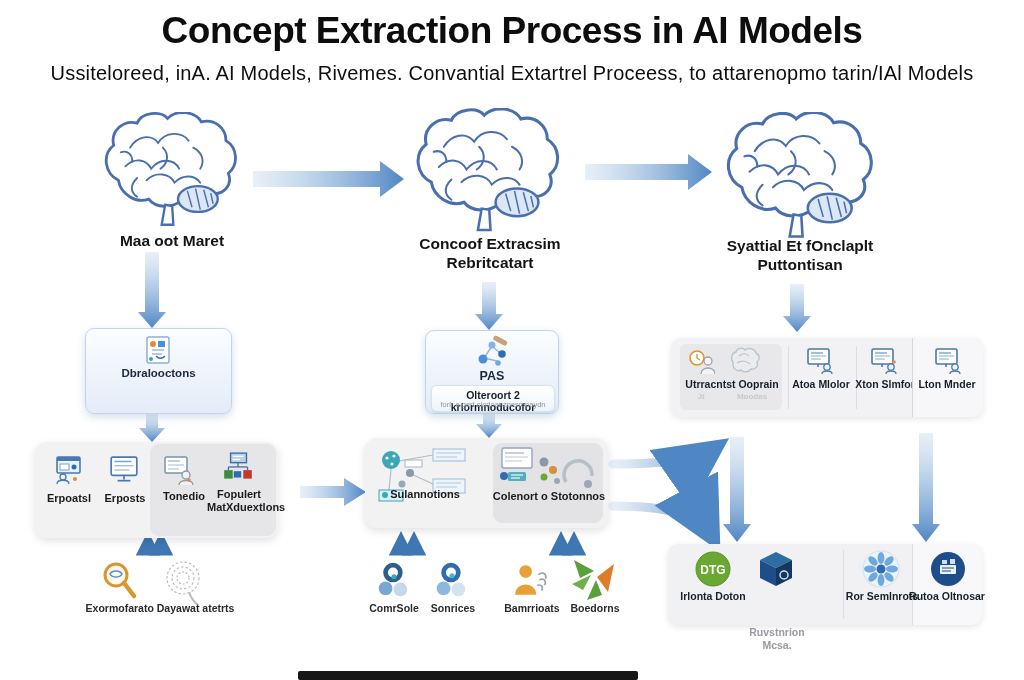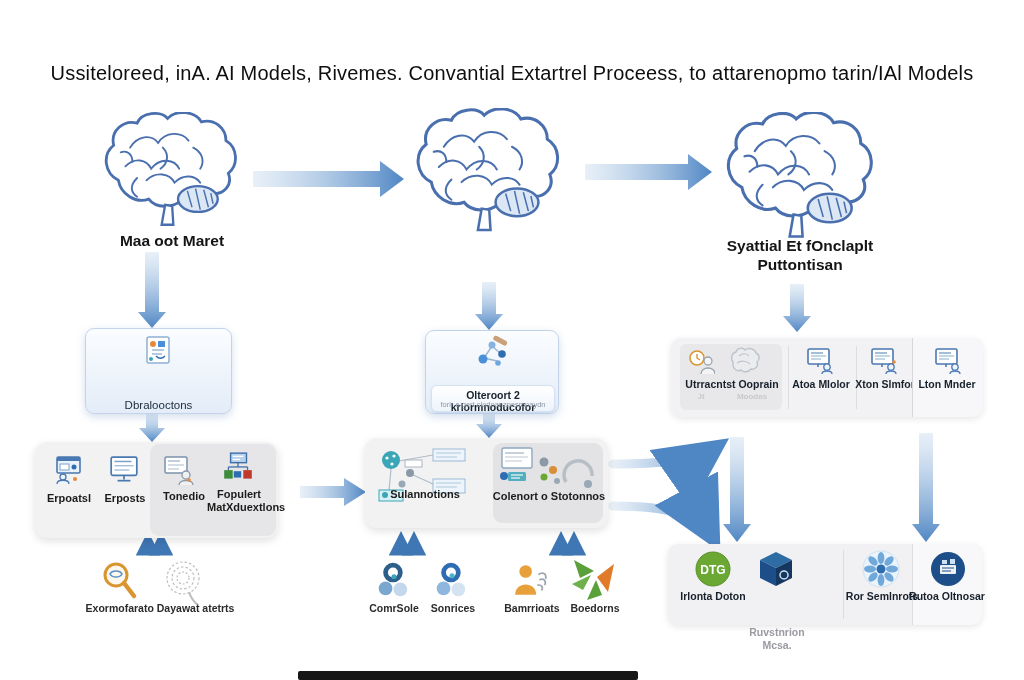--- a/index.html
+++ b/index.html
@@ -5,21 +5,21 @@
   html,body{margin:0;padding:0;background:#ffffff;}
   .canvas{position:relative;width:1024px;height:680px;background:#ffffff;overflow:hidden;
           font-family:"Liberation Sans","DejaVu Sans",sans-serif;color:#111;}
   .abs{position:absolute;}
   .ctr{text-align:center;}
   .title{left:0;top:10px;width:1024px;font-size:37px;font-weight:bold;letter-spacing:-0.5px;color:#0d0d0d;}
   .subtitle{left:0;top:62px;width:1024px;font-size:20px;color:#0e0e0e;letter-spacing:0.2px;}
   .stage-label{font-size:15.5px;font-weight:bold;color:#141414;line-height:1.25;}
   .dbox{border:1px solid #c3d4ea;border-radius:9px;background:linear-gradient(180deg,#fbfdff 0%,#e3ecf8 100%);
         box-shadow:0 3px 9px rgba(100,140,190,.28);}
-  .dbox-title{font-size:11.5px;font-weight:normal;color:#1b2a3a;margin-top:32px;}
+  .dbox-title{font-size:11.5px;font-weight:bold;color:#1b2a3a;}
   .pill{border:1px solid #d5e2f0;border-radius:6px;background:linear-gradient(180deg,#ffffff,#eef4fb);
         box-shadow:0 1px 2px rgba(120,150,190,.25);}
   .pill-bold{font-size:10.5px;font-weight:bold;color:#17202b;line-height:1.15;}
   .pill-small{font-size:7.5px;color:#8b97a6;line-height:1.1;}
   .panel{background:#f2f2f4;border-radius:10px;box-shadow:0 2px 7px rgba(0,0,0,.10);}
   .panel-inner-gray{background:#e8e8ea;border-radius:6px;}
   .divider-v{width:1px;background:#dddde1;}
   .cell-label{font-size:10.5px;font-weight:bold;color:#17202b;line-height:1.2;}
   .cell-label-gray{font-size:10.5px;font-weight:bold;color:#9a9aa2;line-height:1.2;margin-top:38px;}
   .faint{font-size:8px;color:#c9c9cd;font-weight:bold;}
@@ -105,33 +105,38 @@
     <g stroke="url(#gvr)" stroke-width="3.5">
       <line x1="401" y1="562" x2="401" y2="538" marker-end="url(#ahs)"></line>
       <line x1="414" y1="562" x2="414" y2="538" marker-end="url(#ahs)"></line>
     </g>
     <g stroke="url(#gvr)" stroke-width="3.5">
       <line x1="561" y1="562" x2="561" y2="538" marker-end="url(#ahs)"></line>
       <line x1="574" y1="562" x2="574" y2="538" marker-end="url(#ahs)"></line>
     </g>
   </svg>
 
+  <div class="abs ctr title">Concept Extraction Process in AI Models</div>
   <div class="abs ctr subtitle">Ussiteloreed, inA. AI Models, Rivemes. Convantial Extartrel Proceess, to attarenopmo tarin/IAl Models</div>
 
   <svg class="abs" style="left:95px;top:112px" width="152" height="118">
       <use href="#brainShape"></use>
     </svg>
   <svg class="abs" style="left:406px;top:108px" width="164" height="128">
       <use href="#brainShape"></use>
     </svg>
   <svg class="abs" style="left:716px;top:112px" width="168" height="130">
       <use href="#brainShape"></use>
     </svg>
 
   <div class="abs ctr stage-label" style="left:92px;top:231px;width:160px">Maa oot Maret</div>
+  <div class="abs ctr stage-label" style="left:400px;top:234px;width:180px">
+    <div>Concoof Extracsim</div>
+    <div>Rebritcatart</div>
+  </div>
   <div class="abs ctr stage-label" style="left:705px;top:236px;width:190px">
     <div>Syattial Et fOnclaplt</div>
     <div>Puttontisan</div>
   </div>
 
   <div class="abs dbox" style="left:85px;top:328px;width:145px;height:84px">
     <svg class="abs" style="left:54px;top:5px" width="36" height="32" viewBox="0 0 36 32">
       <rect x="7" y="3" width="22" height="26" rx="2" fill="#fff" stroke="#8fb0d4" stroke-width="1.5"></rect>
       <circle cx="13" cy="10" r="3" fill="#e8883a"></circle>
       <rect x="18" y="7" width="7" height="6" fill="#4a90d9"></rect>

